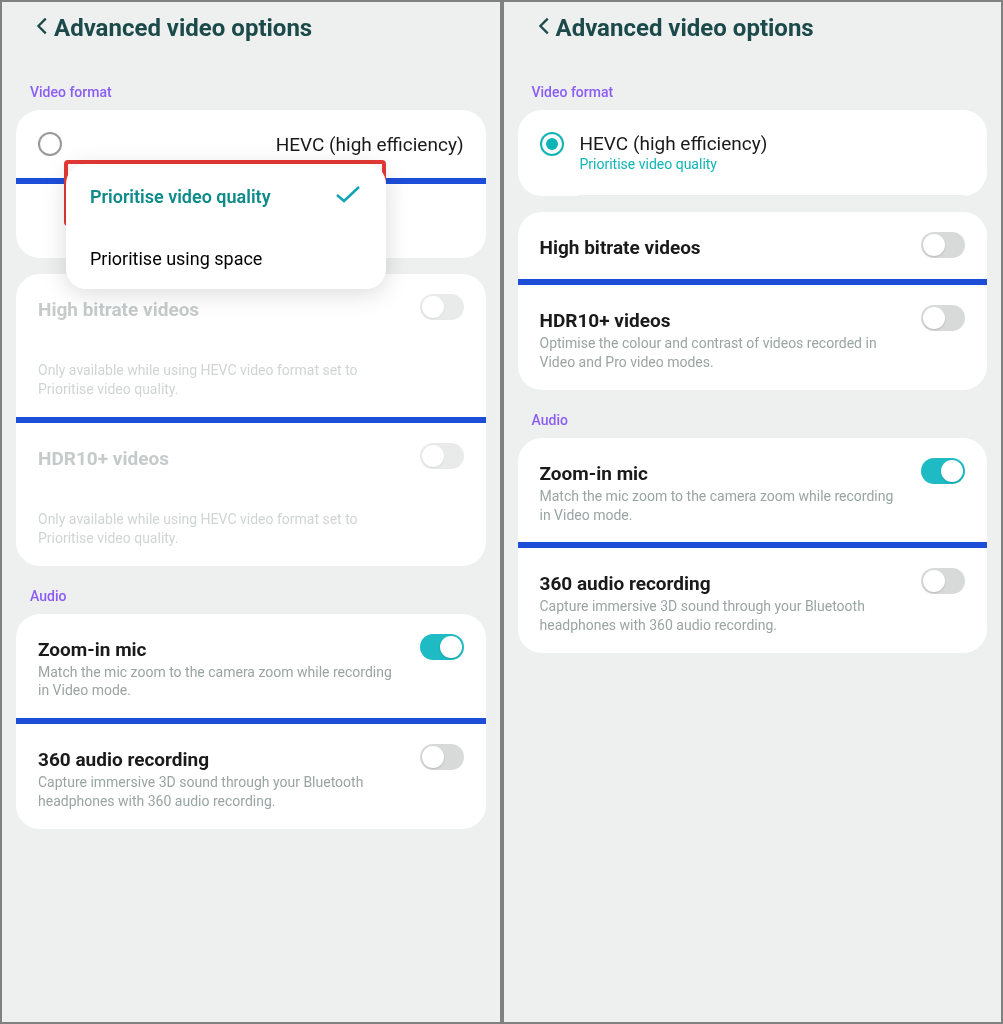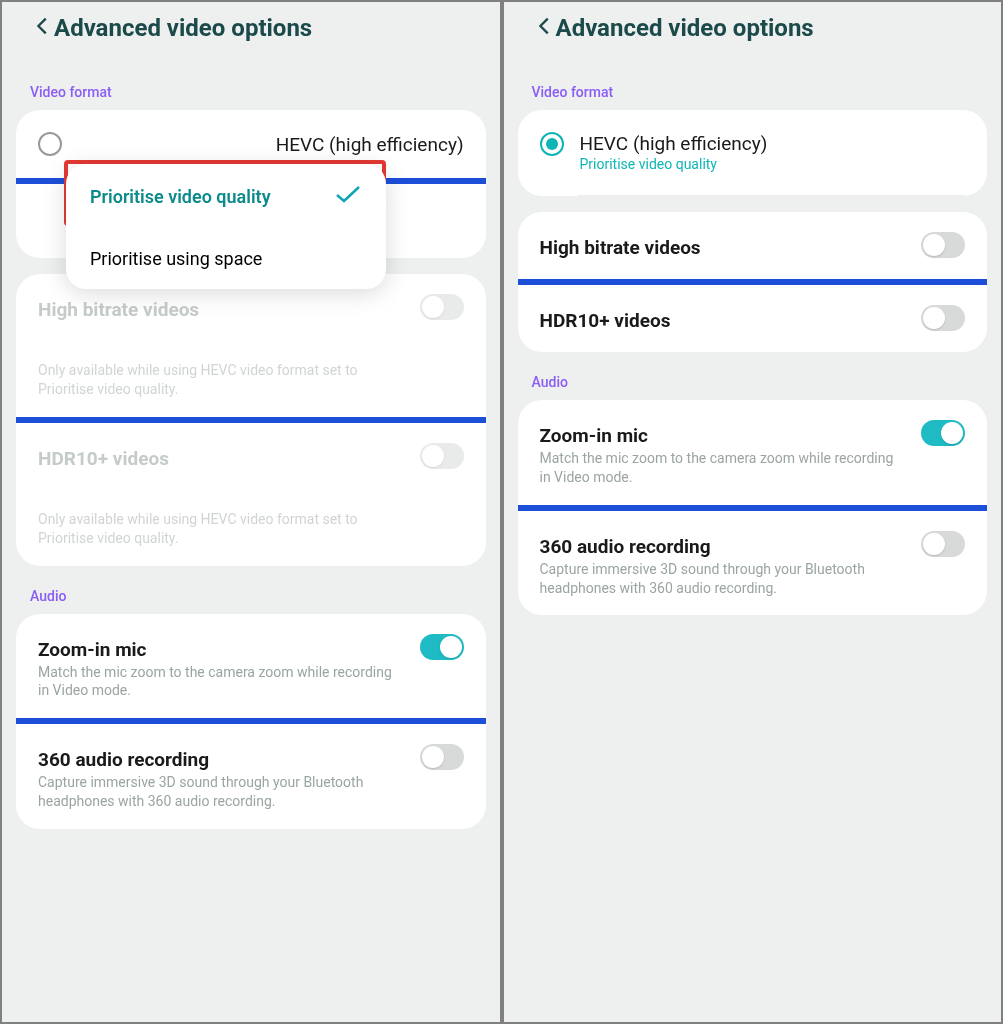--- a/index.html
+++ b/index.html
@@ -279,20 +279,21 @@
   <div class="card">
     <div class="row">
       <div class="row-content">
         <div class="row-title">High bitrate videos</div>
       </div>
       <span class="toggle"></span>
     </div>
     <div class="row">
       <div class="row-content">
         <div class="row-title">HDR10+ videos</div>
+        <div class="row-sub">Optimise the colour and contrast of videos recorded in Video and Pro video modes.</div>
       </div>
       <span class="toggle"></span>
     </div>
   </div>
 
   <div class="section-label">Audio</div>
 
   <div class="card">
     <div class="row">
       <div class="row-content">

